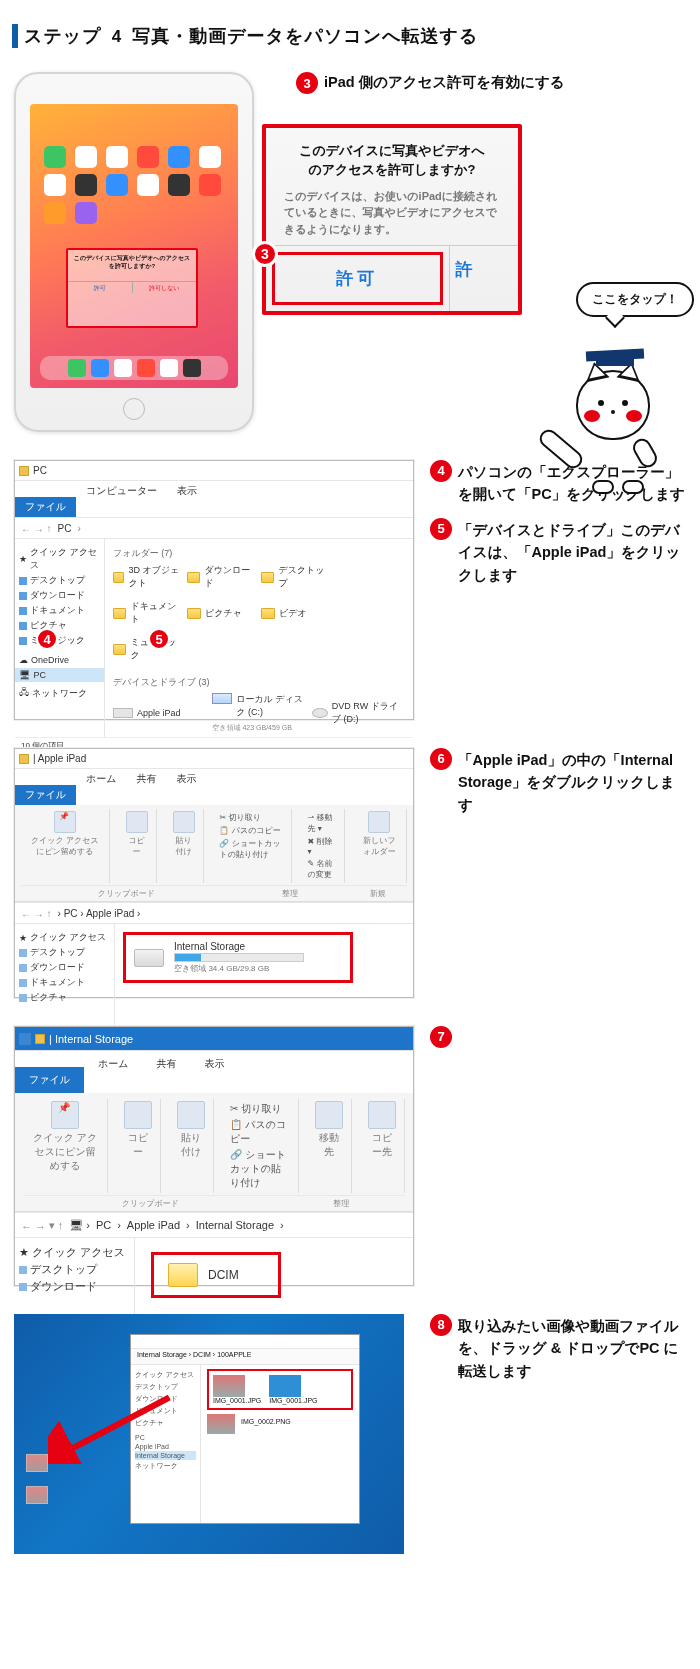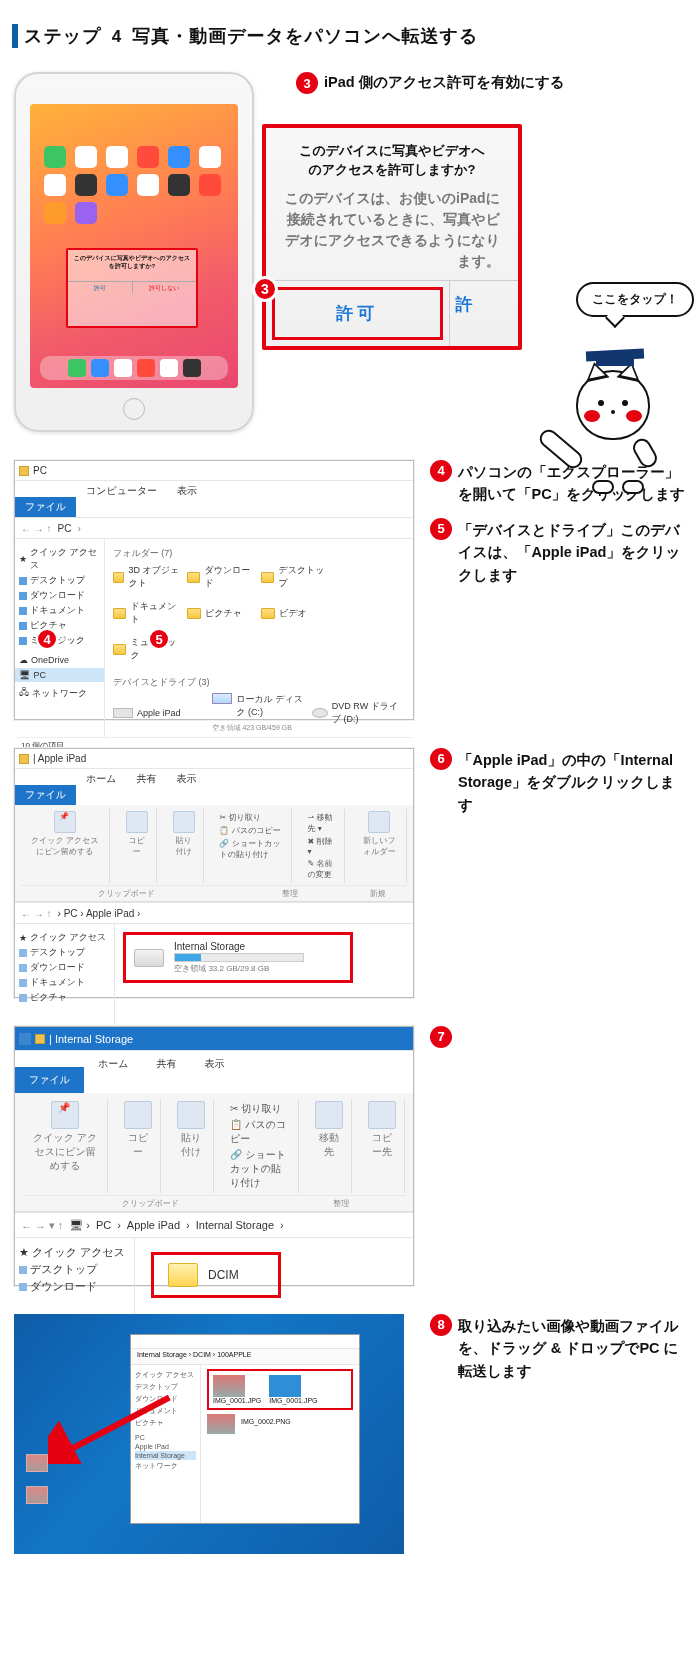--- a/index.html
+++ b/index.html
@@ -76,21 +76,21 @@
     margin-left: -28px;
     width: 260px;
     border: 4px solid #e50012; border-radius: 2px;
     background: linear-gradient(#f7f7f7,#f0f0f0);
     padding-bottom:0;
   }
   .popup-head {
     text-align:center; font-weight:700; font-size:13px; padding:14px 6px 4px;
     line-height:1.45;
   }
-  .popup-sub { text-align:right; font-size:14px; color:#777; padding:4px 18px 8px; line-height:1.5;}
+  .popup-sub { text-align:left; font-size:11px; color:#777; padding:4px 18px 8px; line-height:1.5;}
   .popup-btn-row { display:flex; border-top:1px solid #ccc; }
   .popup-btn {
     flex:1; text-align:center; padding:12px 0;
     border:3px solid #e50012; margin:6px; font-size:17px; color:#1c78d6; letter-spacing:4px;
   }
   .popup-btn-cut { flex:.38; text-align:left; padding:12px 0 12px 6px; color:#1c78d6; font-size:17px; border-left:1px solid #ccc;}
   .badge-on-popup {
     position:absolute; left:-14px; bottom:44px;
     width:26px;height:26px; border-radius:50%; background:#e50012;color:#fff;
     display:flex;align-items:center;justify-content:center;font-weight:700;font-size:14px;
@@ -486,21 +486,21 @@
             </div>
         </div>
         <div class="ex-main">
           <div class="internal-box">
             <span class="drive-icn"></span>
             <div class="drive-txt">
               <div class="name">Internal Storage</div>
               <div class="bar">
                   <div class="fill"></div>
                 </div>
-              <div class="sub">空き領域 33.2 GB/29.8 GB</div>
+              <div class="sub">空き領域 34.4 GB/29.8 GB</div>
             </div>
           </div>
         </div>
       </div>
     </div>
   </div>
   <div class="right-col">
     <div class="instr">
       <span class="badge">6</span>
       <span class="instr-text">「Apple iPad」の中の「Internal Storage」をダブルクリックします</span>

